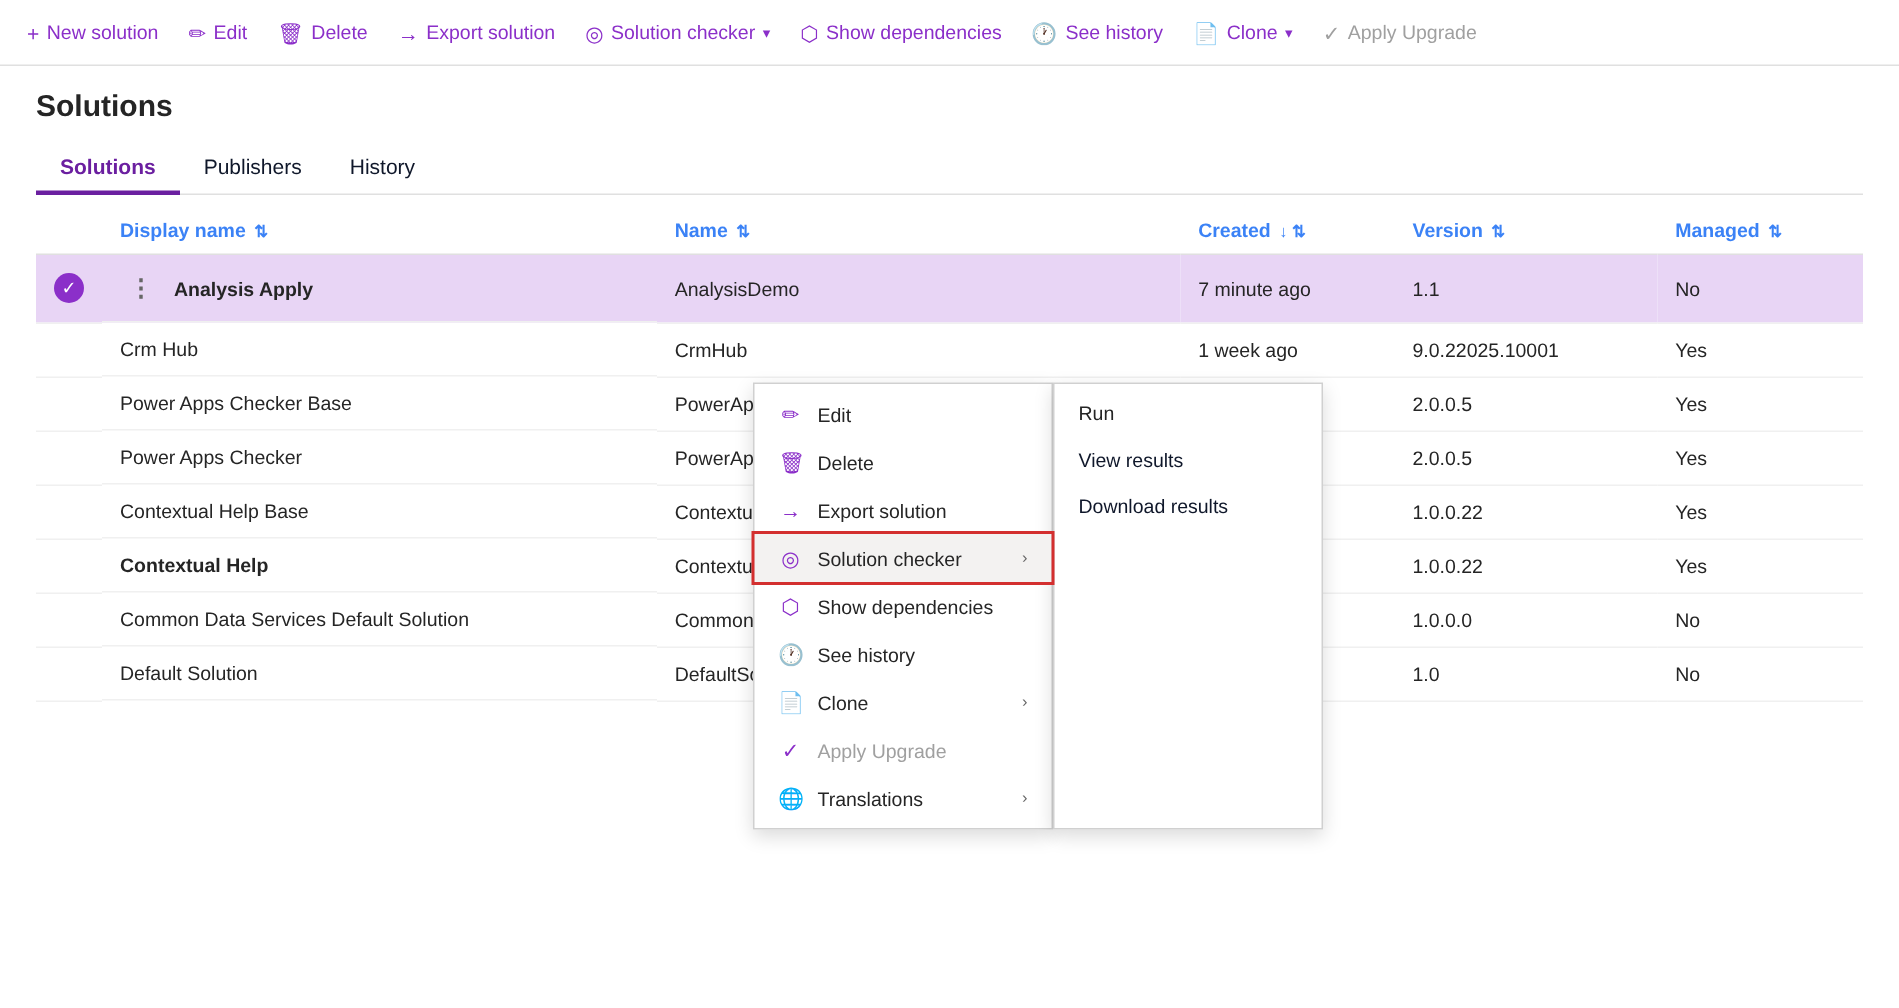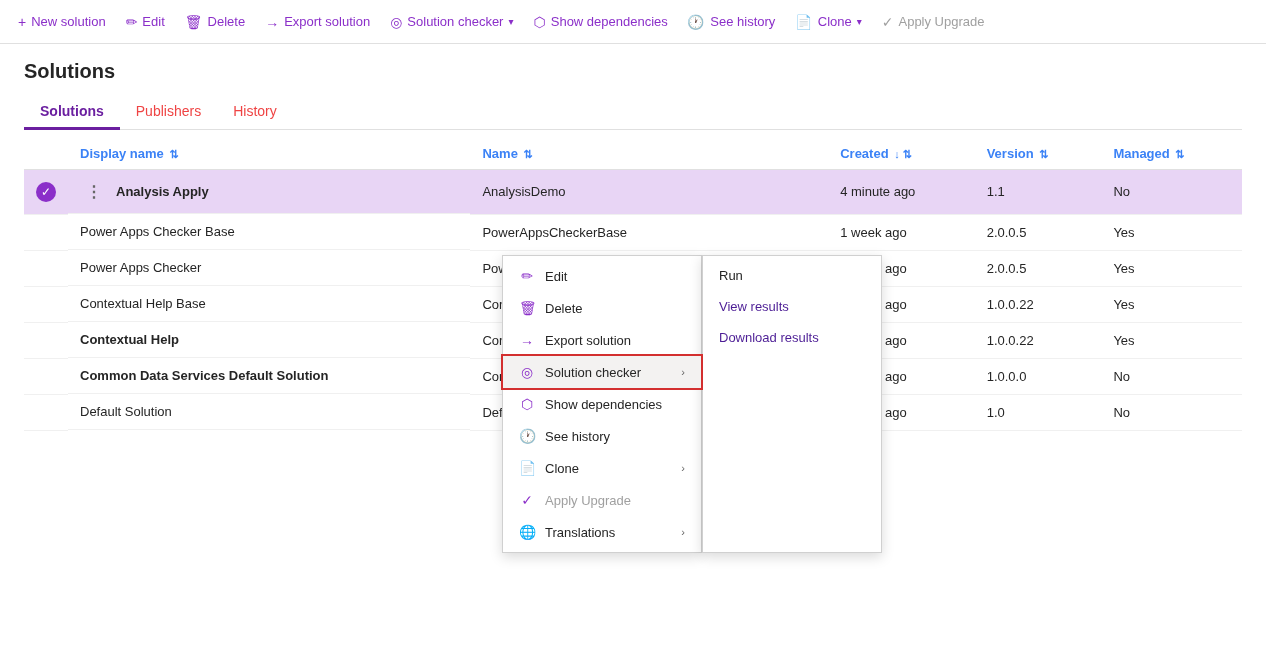--- a/index.html
+++ b/index.html
@@ -46,21 +46,21 @@
     .tabs {
       display: flex;
       border-bottom: 1px solid #e0e0e0;
       margin: 0 24px;
       gap: 0;
     }
     .tab {
       padding: 8px 16px;
       cursor: pointer;
       font-size: 14px;
-      color: #ef4444;
+      color: #0f172a;
       border-bottom: 3px solid transparent;
       margin-bottom: -1px;
     }
     .tab.active {
       color: #6b1fa0;
       border-bottom: 3px solid #6b1fa0;
       font-weight: 600;
     }
 
     
@@ -160,21 +160,21 @@
       text-align: right;
     }
     .submenu-item {
       display: flex;
       align-items: center;
       padding: 8px 16px;
       cursor: pointer;
       font-size: 13px;
       color: #252525;
     }
-    .submenu-item.disabled { color: #4c1d95; cursor: default; }
+    .submenu-item.disabled { color: #0f172a; cursor: default; }
 
     
     .solution-checker-highlight {
       outline: 2px solid #d32f2f;
     }
   </style>
 </head>
 <body>
 
 <div class="toolbar">
@@ -262,26 +262,36 @@
       </tr>
     </thead>
     <tbody id="table-body">
     <tr class="selected">
           <td class="row-selector"><span class="check-circle">✓</span></td>
           <td style="font-weight: 600; display: flex; align-items: center; gap: 8px;">
             <span class="context-menu-trigger">⋮</span>
             <span>Analysis Apply</span>
           </td>
           <td>AnalysisDemo</td>
-          <td>4 minute ago</td>
+          <td>7 minute ago</td>
           <td>1.1</td>
           <td>No</td>
         </tr>
         <tr>
           <td class="row-selector"></td>
+          <td style="font-weight: normal; display: flex; align-items: center; gap: 8px;">
+            <span>Crm Hub</span>
+          </td>
+          <td>CrmHub</td>
+          <td>1 week ago</td>
+          <td>9.0.22025.10001</td>
+          <td>Yes</td>
+        </tr>
+        <tr>
+          <td class="row-selector"></td>
           <td style="font-weight: normal; display: flex; align-items: flex-start; gap: 8px;">
             <span>Power Apps Checker Base</span>
           </td>
           <td>PowerAppsCheckerBase</td>
           <td>1 week ago</td>
           <td>2.0.0.5</td>
           <td>Yes</td>
         </tr>
         <tr>
           <td class="row-selector"></td>
@@ -308,21 +318,21 @@
           <td style="font-weight: bold; display: flex; gap: 8px;">
             <span>Contextual Help</span>
           </td>
           <td>ContextualHelp</td>
           <td>1 week ago</td>
           <td>1.0.0.22</td>
           <td>Yes</td>
         </tr>
         <tr>
           <td class="row-selector"></td>
-          <td style="font-weight: bold; display: flex; align-items: center; gap: 8px;">
+          <td style="font-weight: normal; display: flex; align-items: center; gap: 8px;">
             <span>Common Data Services Default Solution</span>
           </td>
           <td>CommonDataServicesDefaultSolution</td>
           <td>1 week ago</td>
           <td>1.0.0.0</td>
           <td>No</td>
         </tr>
         <tr>
           <td class="row-selector"></td>
           <td style="font-weight: normal; display: flex; align-items: center; gap: 8px;">

